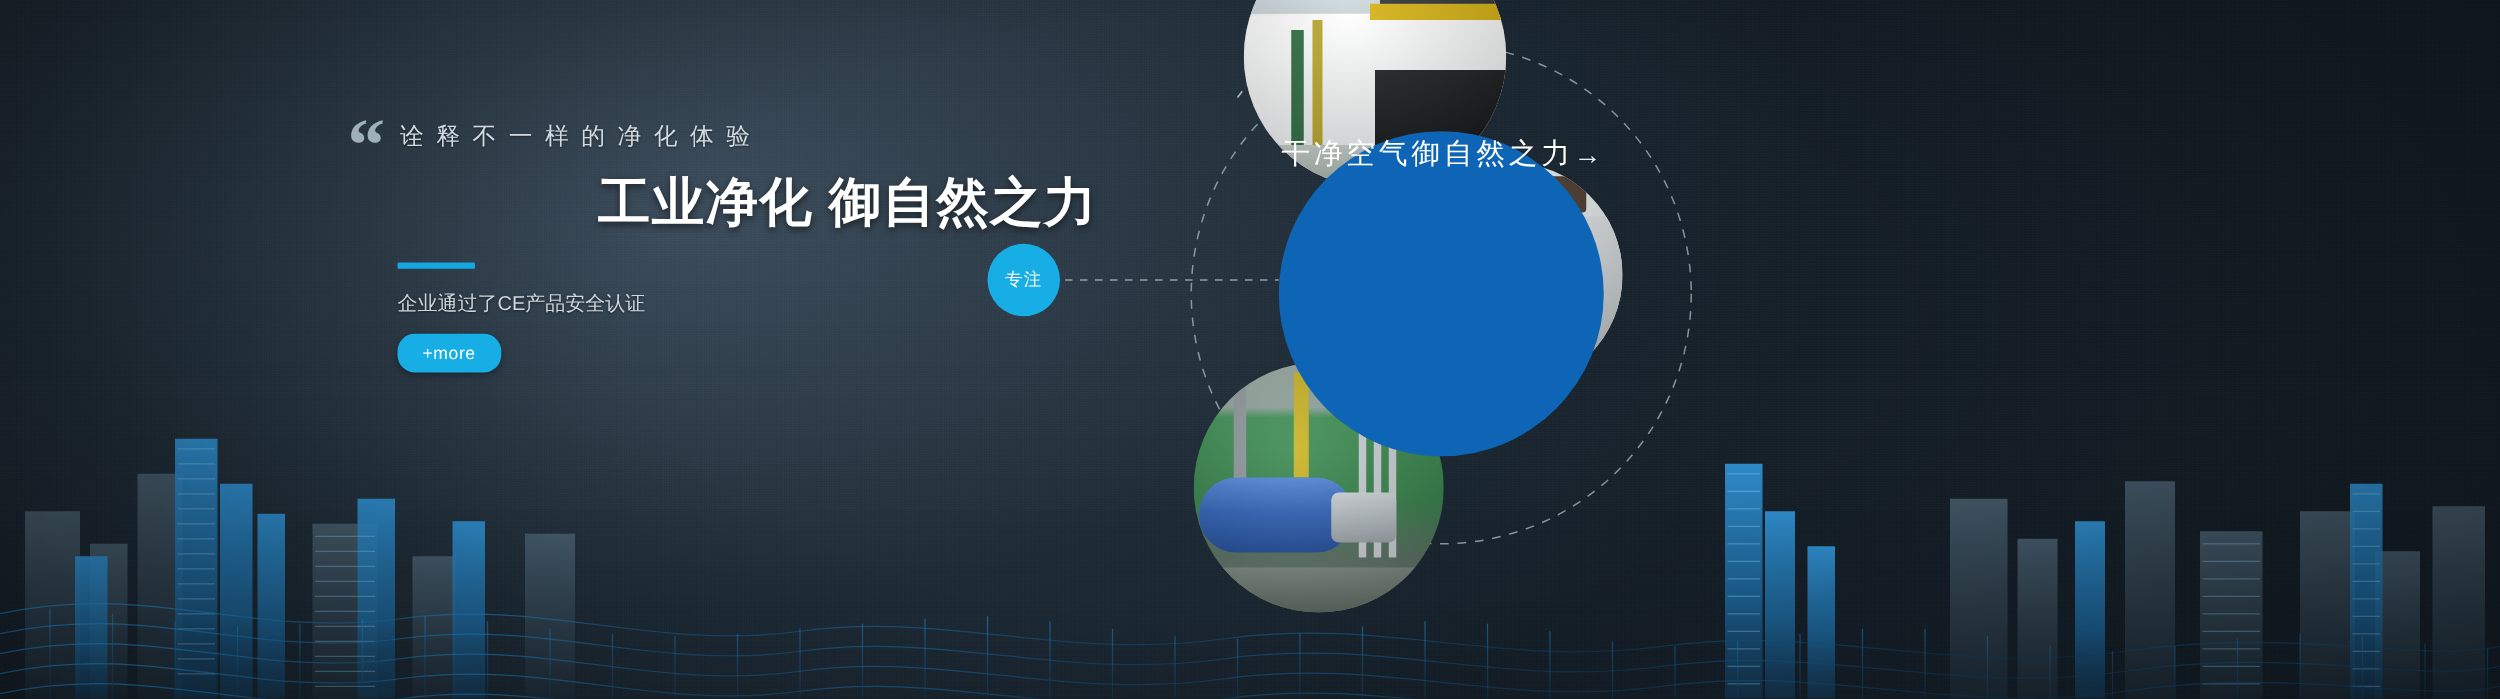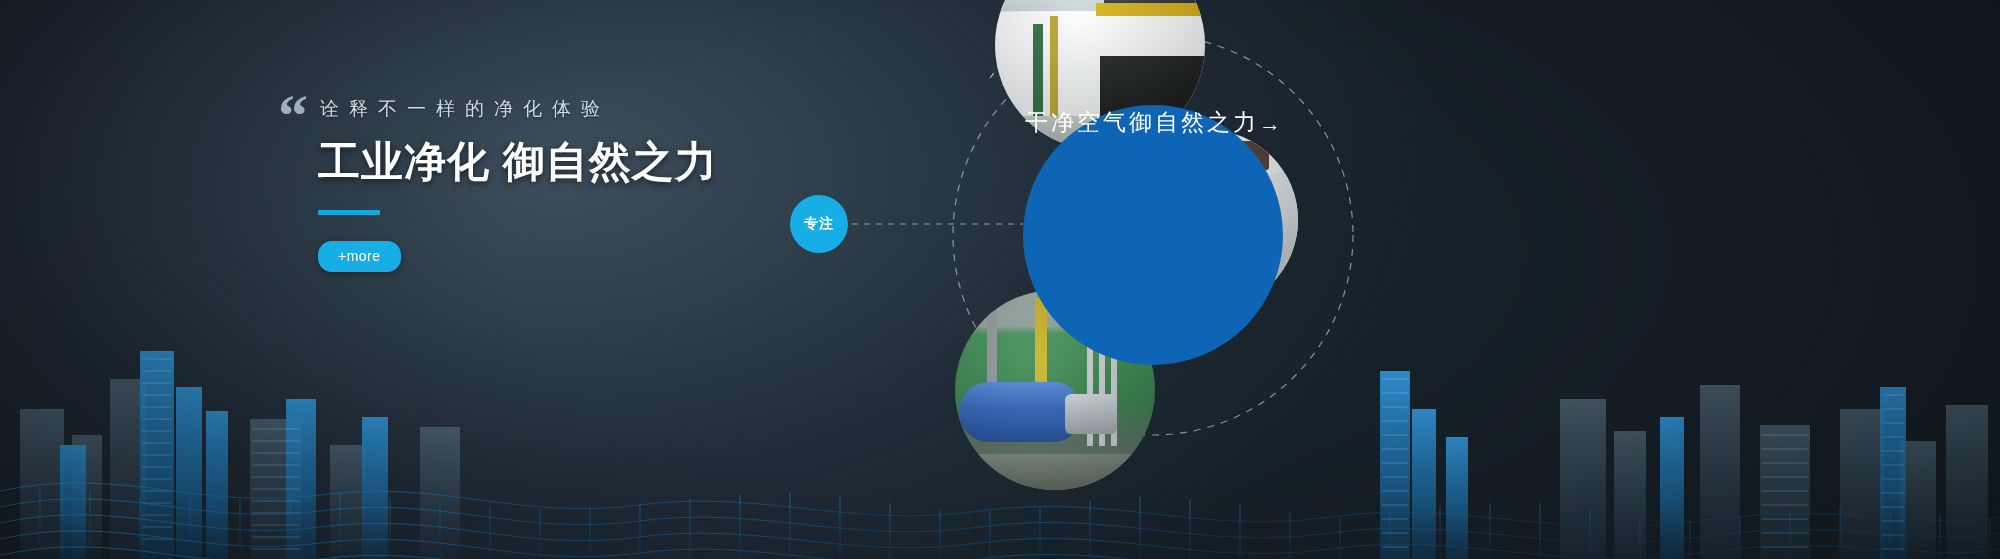--- a/index.html
+++ b/index.html
@@ -47,50 +47,51 @@
     font-size:19px; color:#d3dbe2; letter-spacing:10px;
     font-weight:400; white-space:nowrap;
     text-shadow:0 1px 2px rgba(0,0,0,.45);
     padding-left:2px;
   }
   .headline{
     margin-top:12px;
     font-size:42px; font-weight:700; color:#ffffff;
     letter-spacing:1px; white-space:nowrap;
     text-shadow:0 2px 6px rgba(0,0,0,.55);
+    text-align:right;
   }
   .divider{
     margin-top:20px;
     width:62px; height:5px; background:#14a7e0; border-radius:1px;
   }
   .desc{
     margin-top:16px;
     font-size:16px; line-height:26px; color:#cfd8df;
     text-shadow:0 1px 2px rgba(0,0,0,.5);
     white-space:nowrap;
   }
   .more{
-    display:inline-block; margin-top:26px;
+    display:inline-block; margin-top:10px;
     background:#17aee6; color:#ffffff;
     font-size:14px; padding:7px 20px 8px;
     border-radius:14px; border:none; cursor:pointer;
     letter-spacing:.5px;
     box-shadow:0 2px 6px rgba(0,0,0,.35);
   }
 
   
   .cluster{ position:absolute; left:740px; top:-30px; width:1260px; height:620px; }
   .cluster svg.lines{ position:absolute; inset:0; width:1260px; height:620px; }
 
   .focusCircle{
     position:absolute; left:50px; top:225px;
     width:58px; height:58px; border-radius:50%;
     background:#17aee6; color:#fff;
     display:flex; align-items:center; justify-content:center;
-    font-size:14px; letter-spacing:1px; cursor:pointer;font-weight:bold;
+    font-size:14px; letter-spacing:1px; cursor:pointer;
   }
   .mainCircle{
     position:absolute; left:283px; top:135px;
     width:260px; height:260px; border-radius:50%;
     background:#0e65b5;
     display:flex; flex-direction:row; align-items:flex-start; justify-content:center;
     cursor:pointer;
   }
   .mainCircle .l1,.mainCircle .l2{
     color:#ffffff; font-size:23px; letter-spacing:3px; line-height:34px;
@@ -226,20 +227,21 @@
     </svg>
   </div>
 
   <div class="vign"></div>
 
   <div class="textblock">
     <div class="quote">“</div>
     <div class="tagline">诠释不一样的净化体验</div>
     <div class="headline">工业净化 御自然之力</div>
     <div class="divider"></div>
+    <div class="desc">企业通过了CE产品安全认证</div>
     <button class="more">+more</button>
   </div>
 
   <div class="cluster">
     <svg class="lines" viewBox="0 0 1260 620">
 
       <circle cx="413" cy="265" r="200" fill="none" stroke="#aeb9c2" stroke-opacity=".75" stroke-width="1.2" stroke-dasharray="7 7"></circle>
 
       <path d="M112 254 H283" fill="none" stroke="#aeb9c2" stroke-opacity=".8" stroke-width="1.2" stroke-dasharray="6 6"></path>
 

